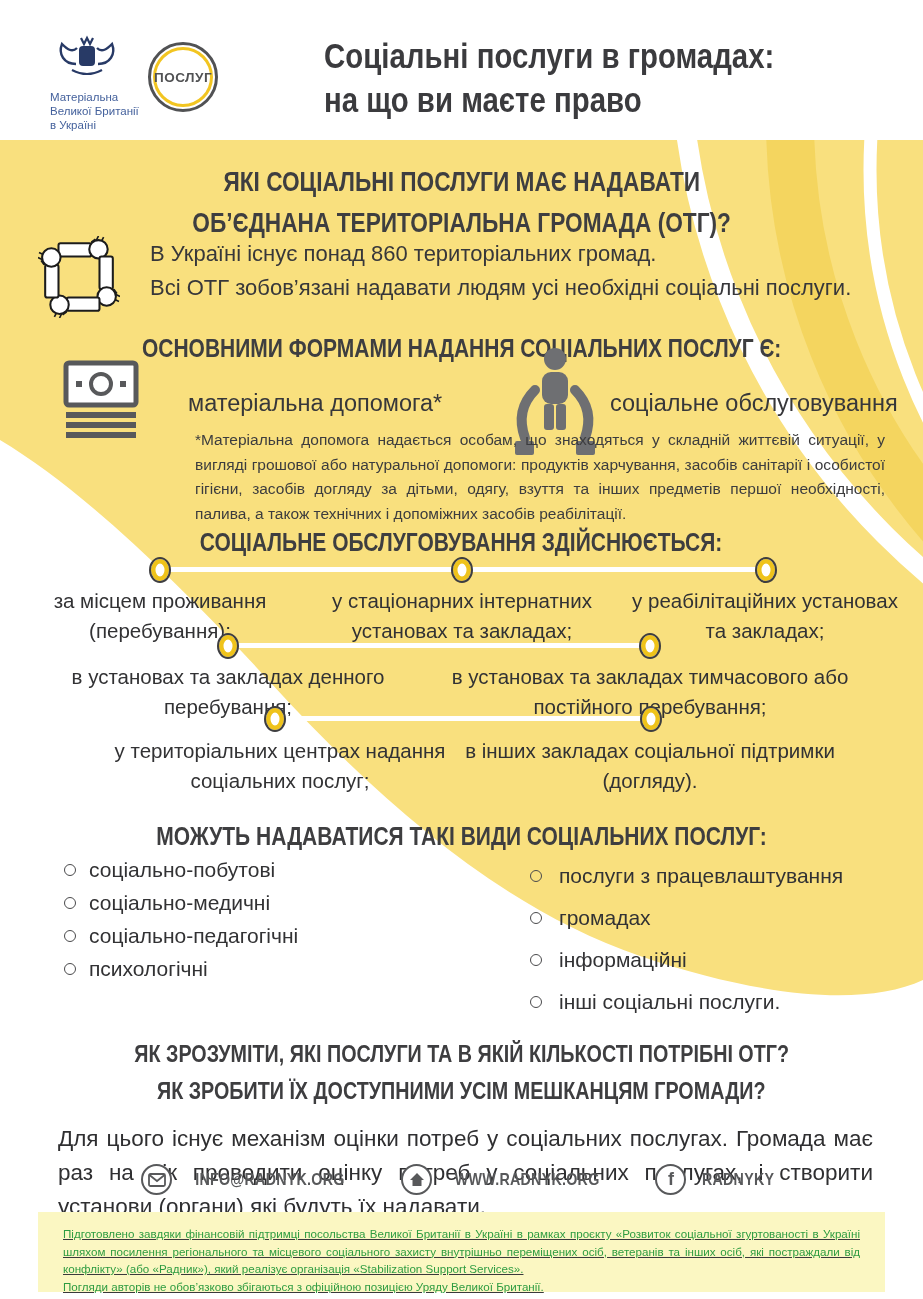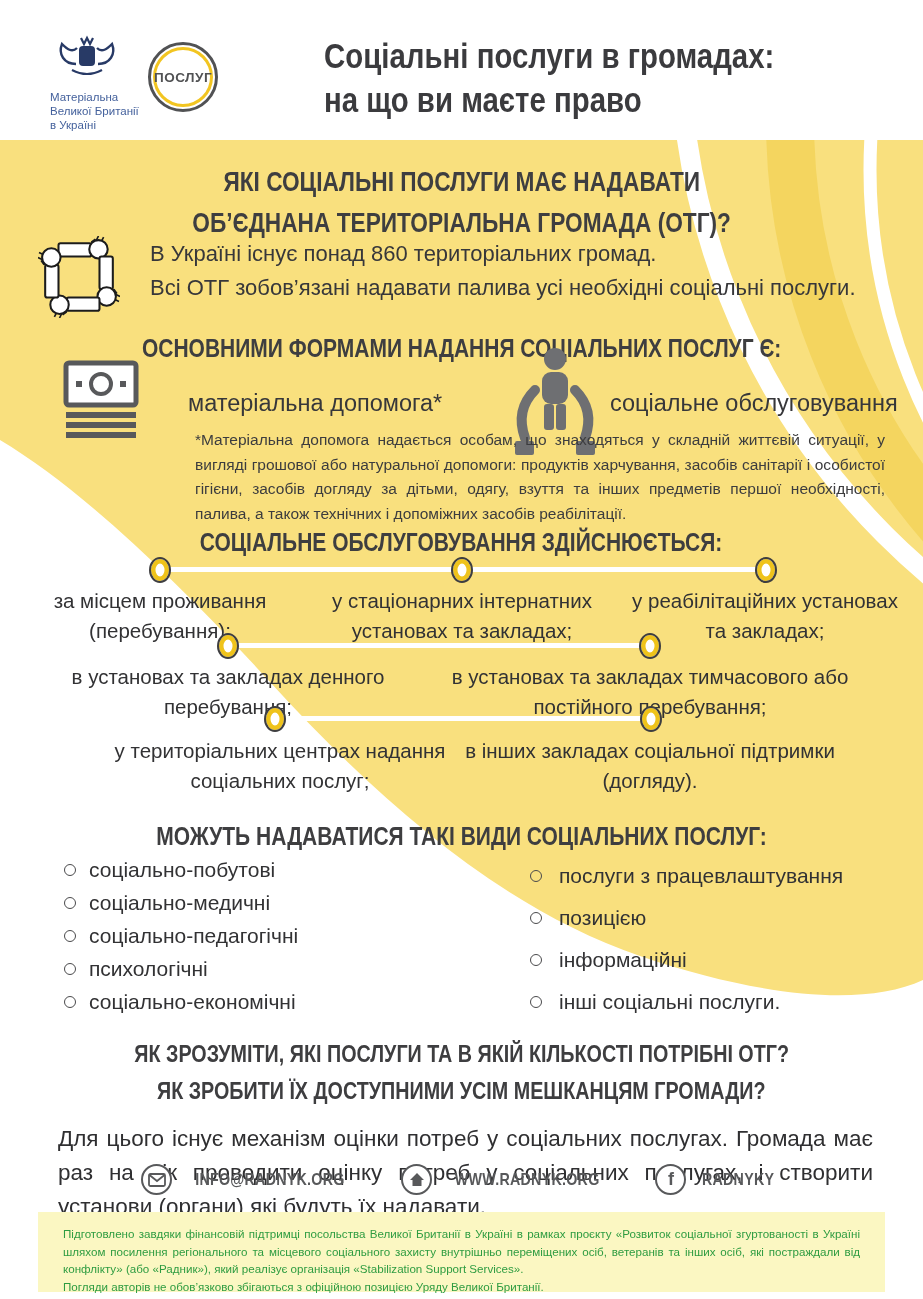--- a/index.html
+++ b/index.html
@@ -61,21 +61,21 @@
   
   .contacts{left:0;top:1164px;width:100%;display:flex;justify-content:center;gap:42px;align-items:center;}
   .contact{display:flex;align-items:center;gap:9px;}
   .cicon{width:31px;height:31px;border:2.5px solid #58595B;border-radius:50%;box-sizing:border-box;
          display:flex;align-items:center;justify-content:center;color:#58595B;background:#fff;}
   .clabel{font-size:17px;font-weight:bold;color:#58595B;letter-spacing:.3px;}
   .fglyph{font-size:18px;font-weight:bold;line-height:1;transform:translateY(-1px);}
 
   
   .footer{position:absolute;left:38px;right:38px;top:1212px;bottom:7px;background:#FBF7C2;
-          padding:13px 25px;box-sizing:border-box;}
+          padding:13px 25px;box-sizing:border-box;text-decoration:underline;}
   .footer div{font-size:11.6px;line-height:1.52;color:#2E9C41;text-align:justify;}
 </style>
 </head>
 <body>
 
 <div class="page">
 
   <div class="abs embassy">
     <svg width="72" height="48" viewBox="0 0 72 48">
       <path d="M31,4 l3,6 3,-6 3,6 3,-6" fill="none" stroke="#283A66" stroke-width="2.2"></path>
@@ -134,21 +134,21 @@
         <g transform="rotate(270 40 40)">
           <rect x="20" y="7" width="32" height="13" rx="2"></rect>
           <circle cx="59" cy="13" r="9"></circle>
           <path d="M52,6 l4,-3 M57,4 l2,-4 M62,5 l2,-4" stroke-width="1.6"></path>
         </g>
       </g>
     </svg>
 
     <div class="abs intro">
       <div>В Україні існує понад 860 територіальних громад.</div>
-      <div>Всі ОТГ зобов’язані надавати палива усі необхідні соціальні послуги.</div>
+      <div>Всі ОТГ зобов’язані надавати людям усі необхідні соціальні послуги.</div>
     </div>
 
     <div class="abs sec-h h25" style="top:330px;">
       <span class="cond">ОСНОВНИМИ ФОРМАМИ НАДАННЯ СОЦІАЛЬНИХ ПОСЛУГ Є:</span>
     </div>
 
     <svg class="abs money" width="76" height="80" viewBox="0 0 76 80">
       <rect x="3" y="3" width="70" height="42" rx="3" fill="#ffffff" stroke="#58595B" stroke-width="5"></rect>
       <circle cx="38" cy="24" r="10" fill="#ffffff" stroke="#58595B" stroke-width="4"></circle>
       <rect x="13" y="21" width="6" height="6" fill="#58595B"></rect>
@@ -199,25 +199,24 @@
 
     <div class="abs sec-h h25" style="top:818px;">
       <span class="cond">МОЖУТЬ НАДАВАТИСЯ ТАКІ ВИДИ СОЦІАЛЬНИХ ПОСЛУГ:</span>
     </div>
 
     <ul class="blist" style="left:62px;top:858px;">
       <li>соціально-побутові</li>
       <li>соціально-медичні</li>
       <li>соціально-педагогічні</li>
       <li>психологічні</li>
-      <li>соціально-економічні</li>
     </ul>
     <ul class="blist wide" style="left:528px;top:864px;">
       <li>послуги з працевлаштування</li>
-      <li>позицією</li>
+      <li>громадах</li>
       <li>інформаційні</li>
       <li>інші соціальні послуги.</li>
     </ul>
 
     <div class="abs sec-h h23" style="top:1036px;">
       <span class="cond">ЯК ЗРОЗУМІТИ, ЯКІ ПОСЛУГИ ТА В ЯКІЙ КІЛЬКОСТІ ПОТРІБНІ ОТГ?</span><br>
       <span class="cond">ЯК ЗРОБИТИ ЇХ ДОСТУПНИМИ УСІМ МЕШКАНЦЯМ ГРОМАДИ?</span>
     </div>
 
     <div class="abs paragraph">Для цього існує механізм оцінки потреб у соціальних послугах. Громада має раз на рік проводити оцінку потреб у соціальних послугах, і створити установи (органи) які будуть їх надавати.</div>

